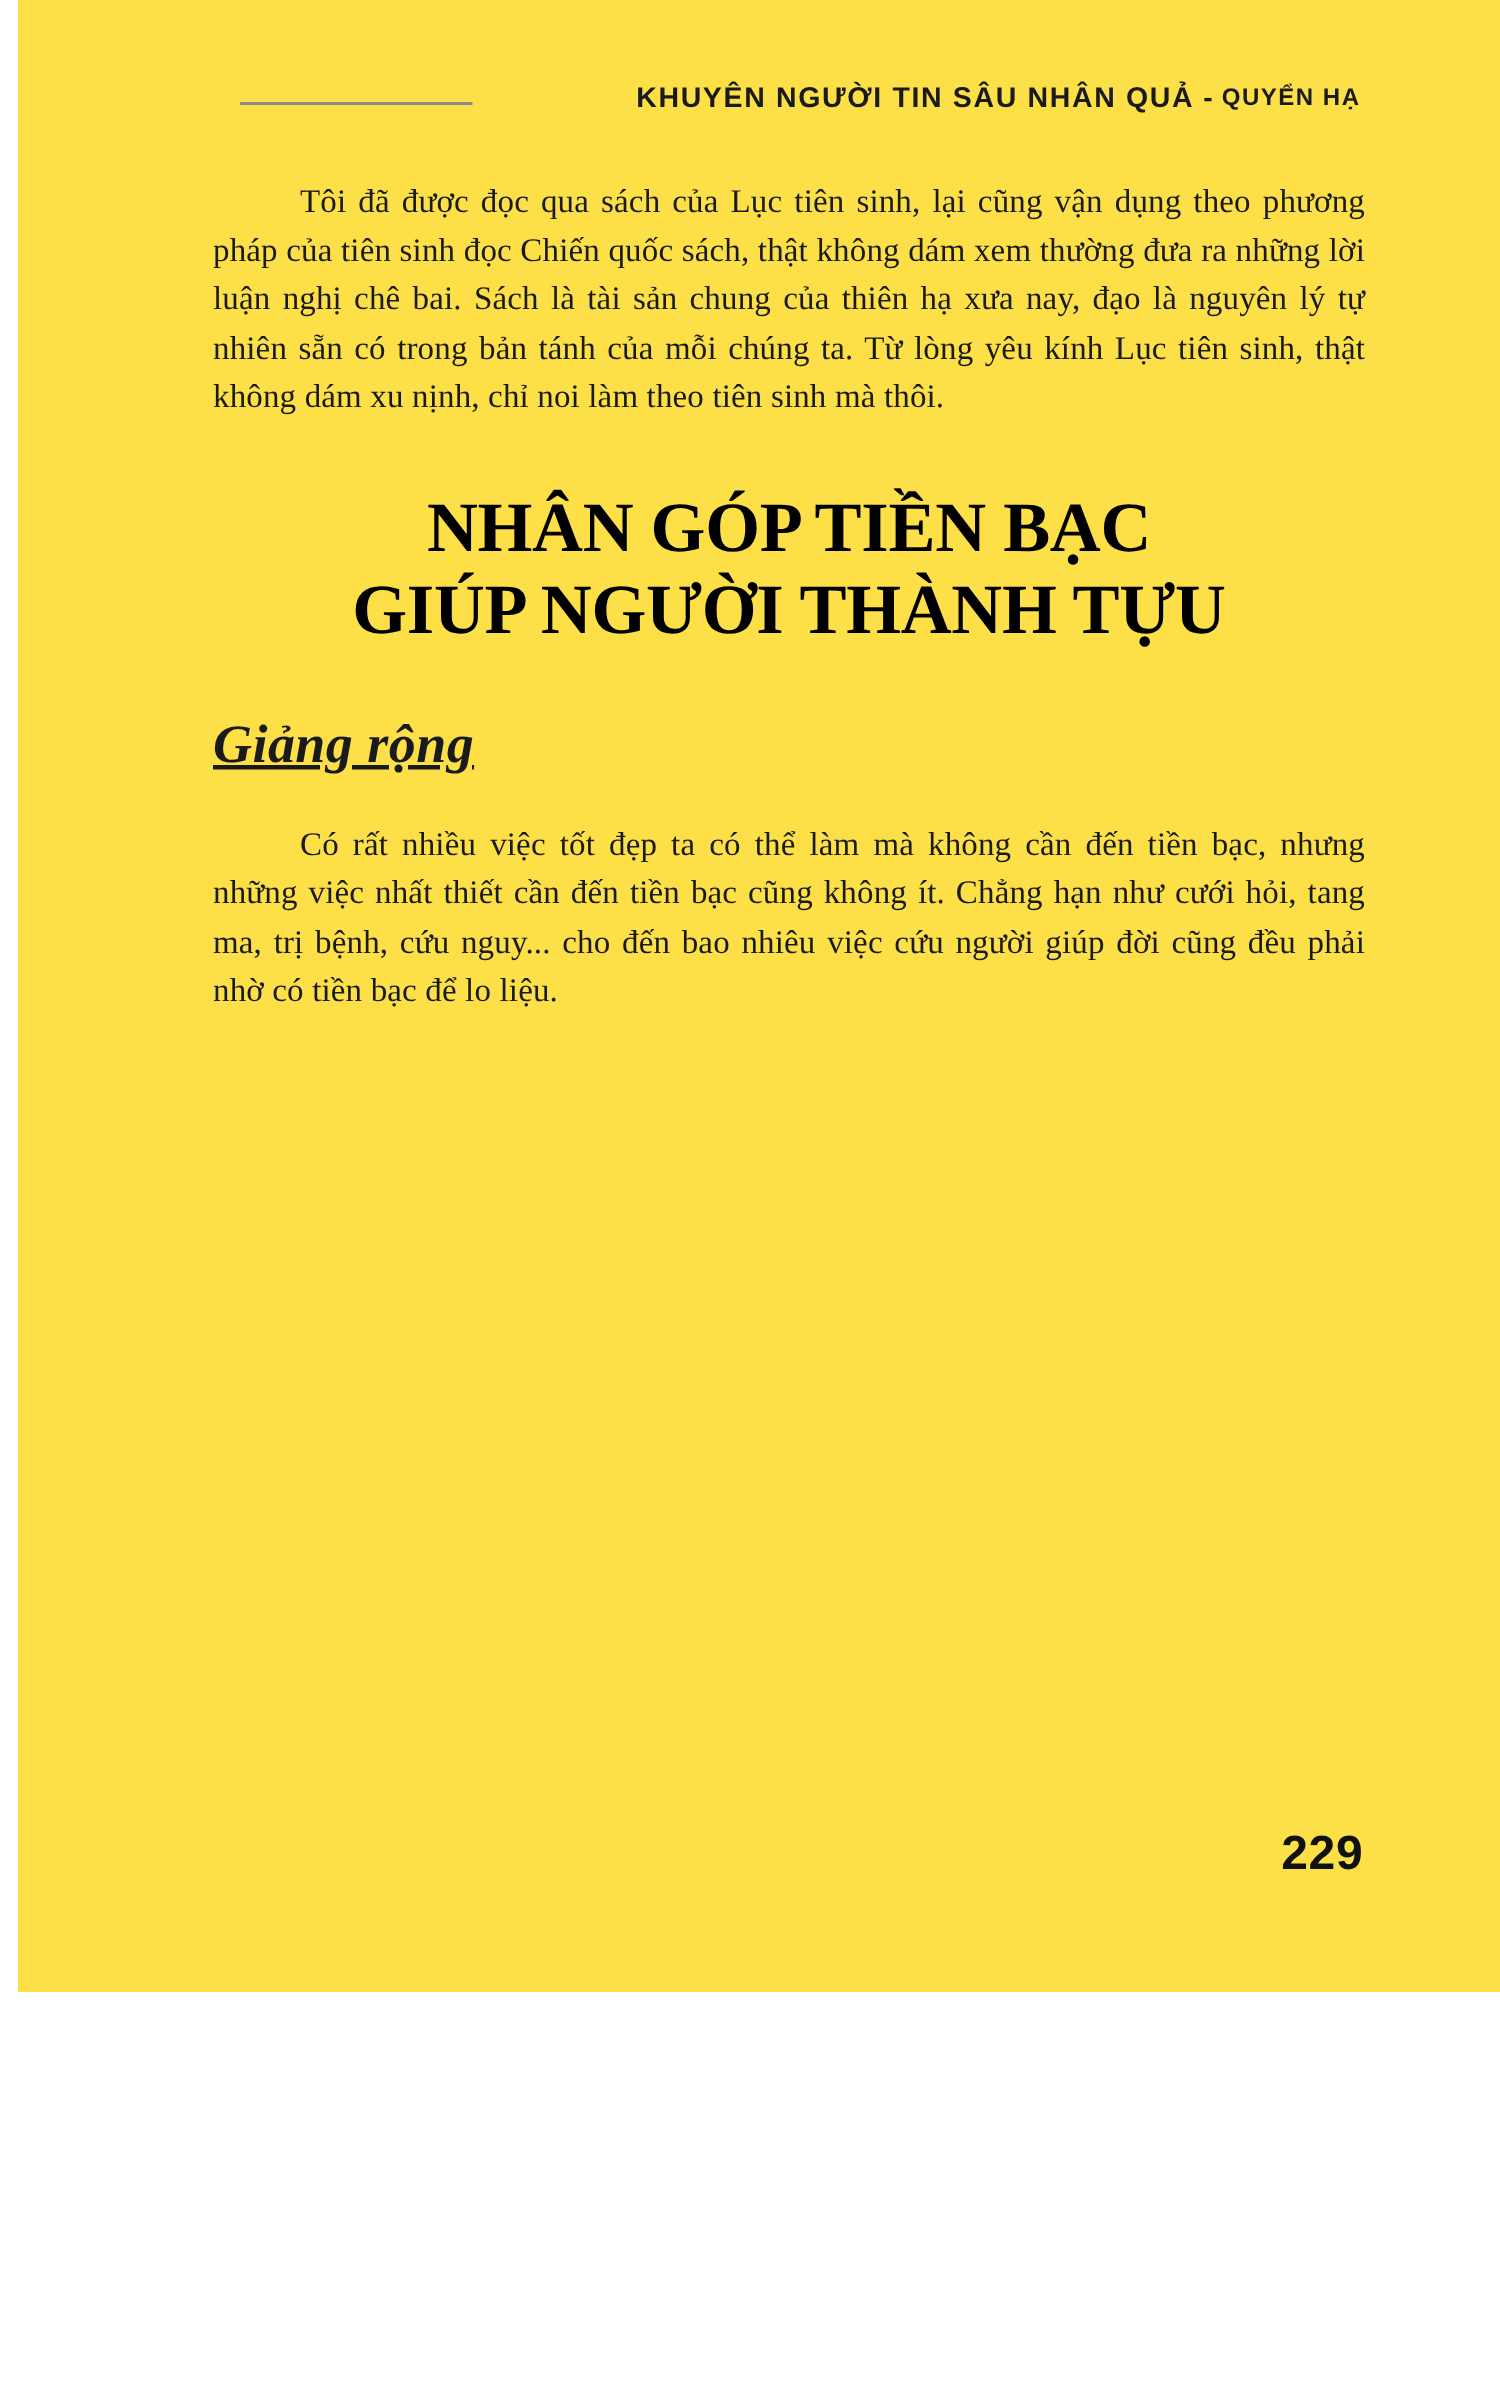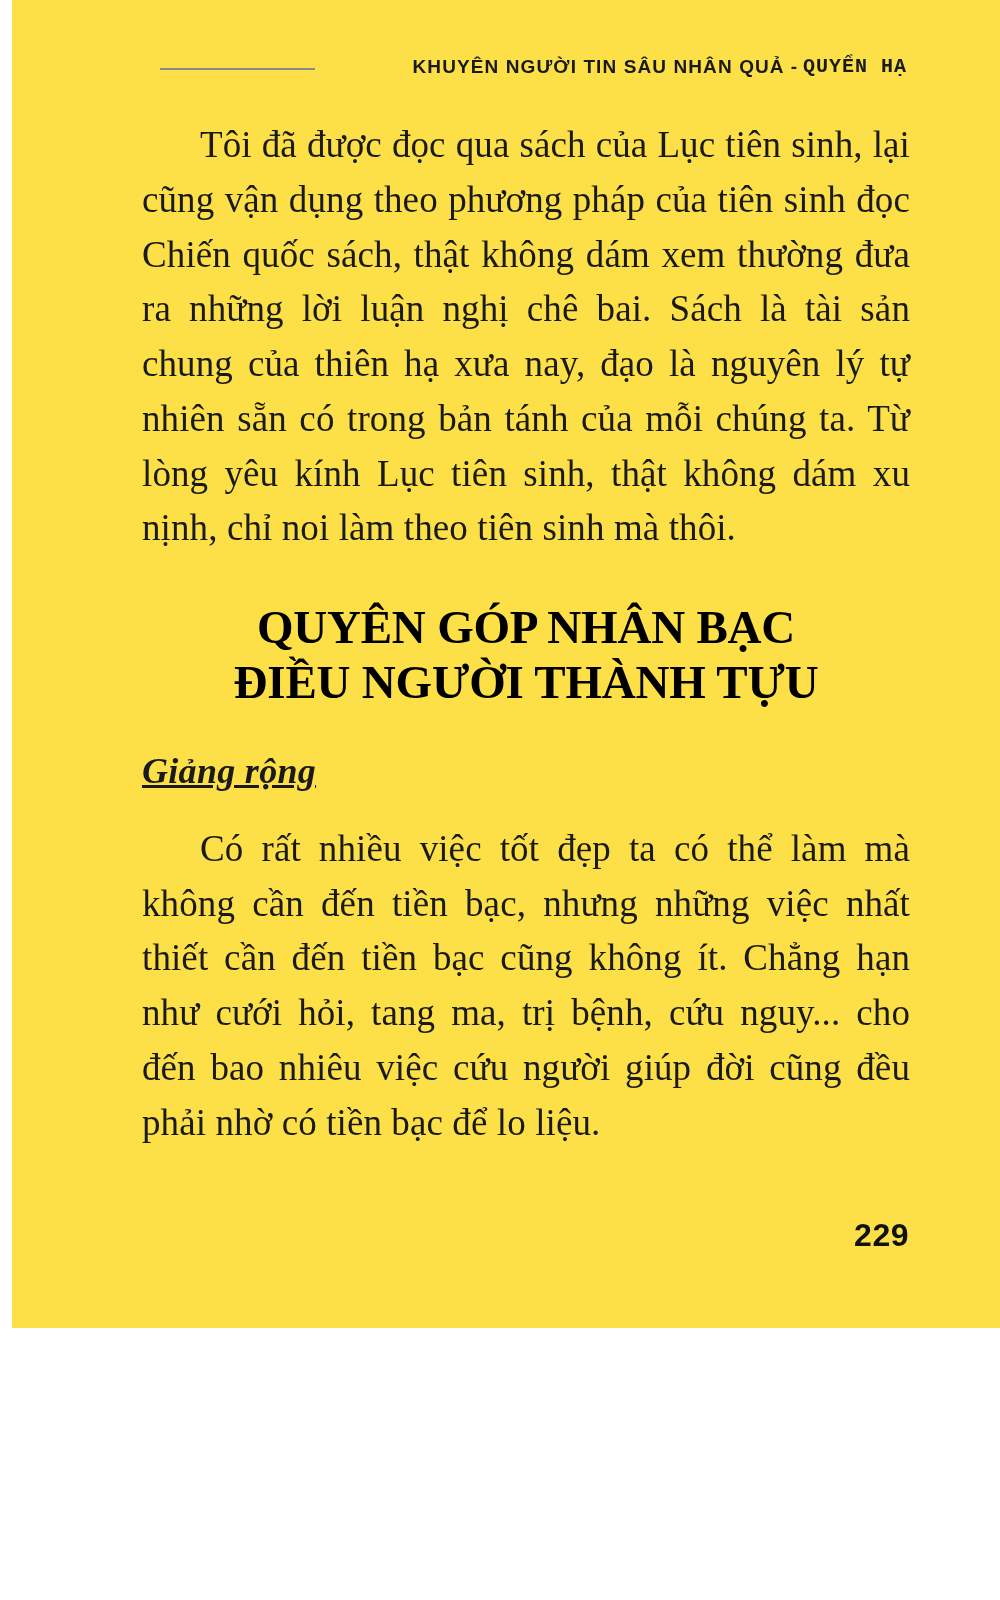--- a/index.html
+++ b/index.html
@@ -46,38 +46,38 @@
     white-space: nowrap;
   }
   .header-sep {
     font-family: "Liberation Sans", sans-serif;
     font-weight: bold;
     font-size: 19px;
     margin: 0 6px;
     color: #1a1a1a;
   }
   .header-sub {
-    font-family: Liberation Mono, monospace;
+    font-family: Liberation Sans, sans-serif;
     font-weight: bold;
-    font-size: 20px;
+    font-size: 16px;
     letter-spacing: 1px;
     color: #1a1a1a;
     white-space: nowrap;
   }
 
   
   .content {
     position: absolute;
     top: 118px;
     left: 130px;
     width: 768px;
   }
   p.para {
     margin: 0 0 0 0;
-    font-size: 37px;
+    font-size: 22px;
     line-height: 1.48;
     text-align: justify;
     text-indent: 58px;
     letter-spacing: 0.1px;
   }
   p.para + p.para {
     margin-top: 22px;
   }
 
   
@@ -126,22 +126,22 @@
     <span class="header-title">KHUYÊN NGƯỜI TIN SÂU NHÂN QUẢ</span>
     <span class="header-sep">-</span>
     <span class="header-sub">QUYỂN HẠ</span>
   </div>
 
   <div class="content">
 
     <p class="para">Tôi đã được đọc qua sách của Lục tiên sinh, lại cũng vận dụng theo phương pháp của tiên sinh đọc Chiến quốc sách, thật không dám xem thường đưa ra những lời luận nghị chê bai. Sách là tài sản chung của thiên hạ xưa nay, đạo là nguyên lý tự nhiên sẵn có trong bản tánh của mỗi chúng ta. Từ lòng yêu kính Lục tiên sinh, thật không dám xu nịnh, chỉ noi làm theo tiên sinh mà thôi.</p>
 
     <div class="chapter-title">
-      <div>QUYÊN GÓP NHÂN BẠC</div>
-      <div>ĐIỀU NGƯỜI THÀNH TỰU</div>
+      <div>NHÂN GÓP TIỀN BẠC</div>
+      <div>GIÚP NGƯỜI THÀNH TỰU</div>
     </div>
 
     <div class="section-label">Giảng rộng</div>
 
     <div class="block-gap"></div>
 
     <p class="para">Có rất nhiều việc tốt đẹp ta có thể làm mà không cần đến tiền bạc, nhưng những việc nhất thiết cần đến tiền bạc cũng không ít. Chẳng hạn như cưới hỏi, tang ma, trị bệnh, cứu nguy... cho đến bao nhiêu việc cứu người giúp đời cũng đều phải nhờ có tiền bạc để lo liệu.</p>
 
   </div>
 

